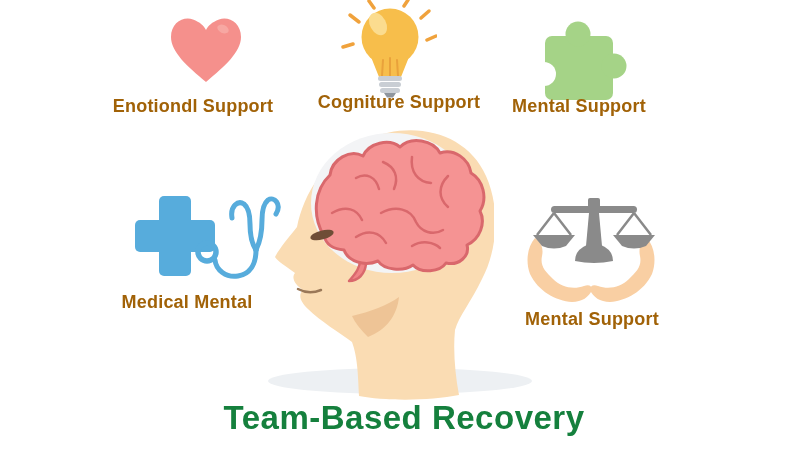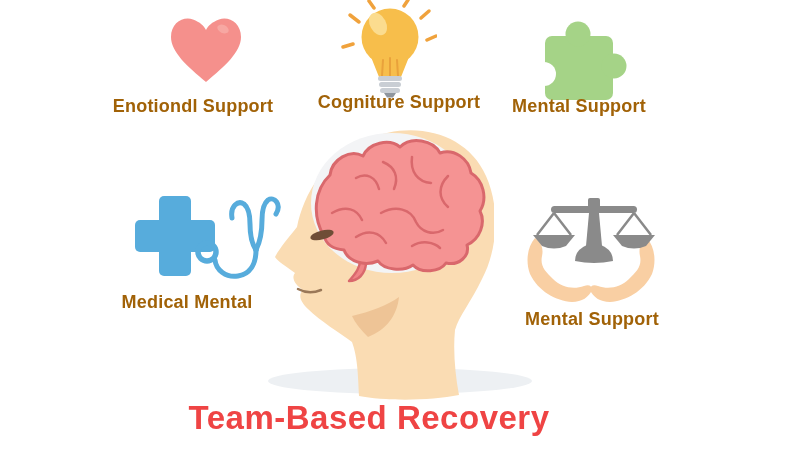--- a/index.html
+++ b/index.html
@@ -11,22 +11,22 @@
   .support-label{
     position:absolute;transform:translateX(-50%);
     font-size:18px;font-weight:700;color:#a16207;
     white-space:nowrap;letter-spacing:.2px;text-align:center;
   }
   .ground-shadow{
     position:absolute;left:268px;top:368px;width:264px;height:26px;
     background:#EDF0F3;border-radius:50%;
   }
   .main-title{
-    position:absolute;left:369px;top:399px;transform:translateX(-50%);
-    font-size:33px;font-weight:600;color:#ef4444;letter-spacing:.5px;white-space:nowrap;
+    position:absolute;left:404px;top:399px;transform:translateX(-50%);
+    font-size:33px;font-weight:600;color:#15803d;letter-spacing:.5px;white-space:nowrap;
   }
 </style>
 </head>
 <body>
 
 <div class="canvas">
 
   <svg class="icon" style="left:163px;top:12px" width="86" height="76" viewBox="0 0 86 76">
     <path d="M 43,70 C 24,54 8,40 8,25 C 8,11 20,4 30,7.5 C 37,10 41,14 43,18 C 45,14 49,10 56,7.5 C 66,4 78,11 78,25 C 78,40 62,54 43,70 Z" fill="#F5908C"></path>
     <ellipse cx="60" cy="17" rx="6" ry="4" fill="#F7A7A2" transform="rotate(24 60 17)"></ellipse>

